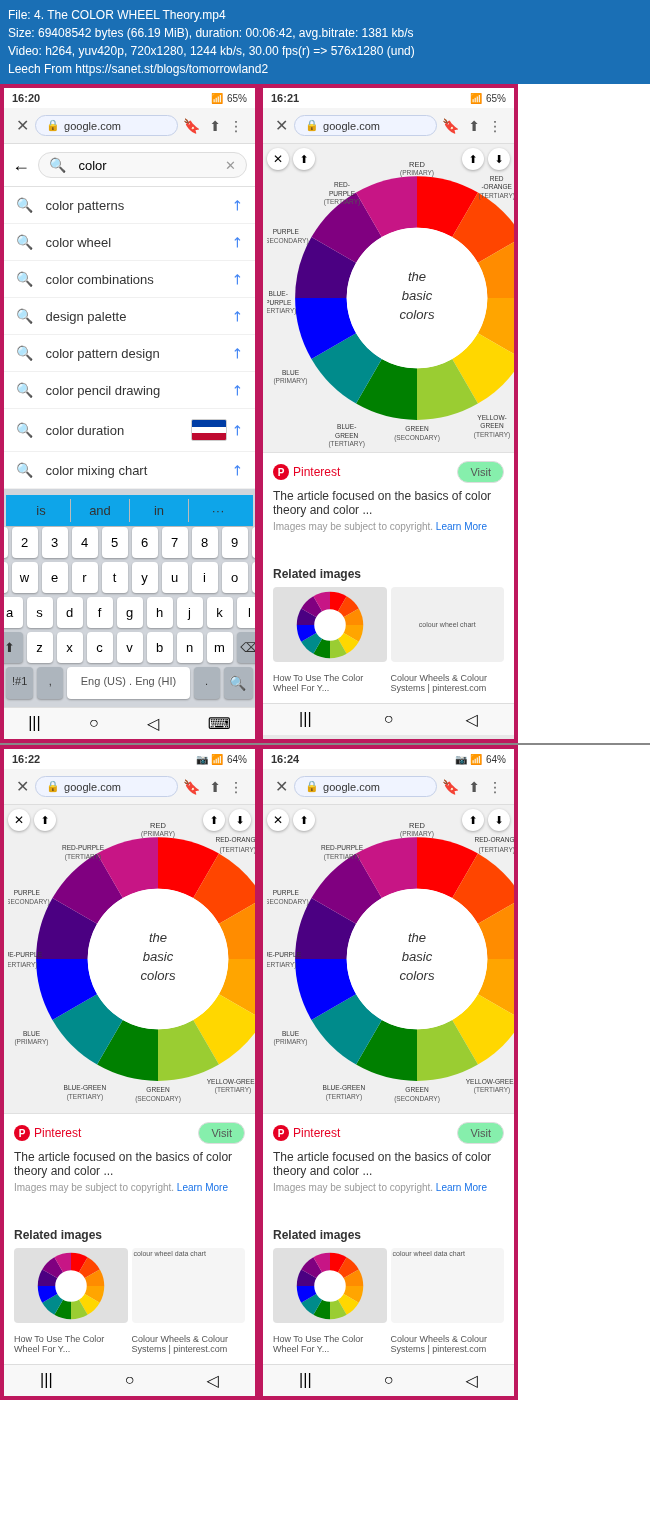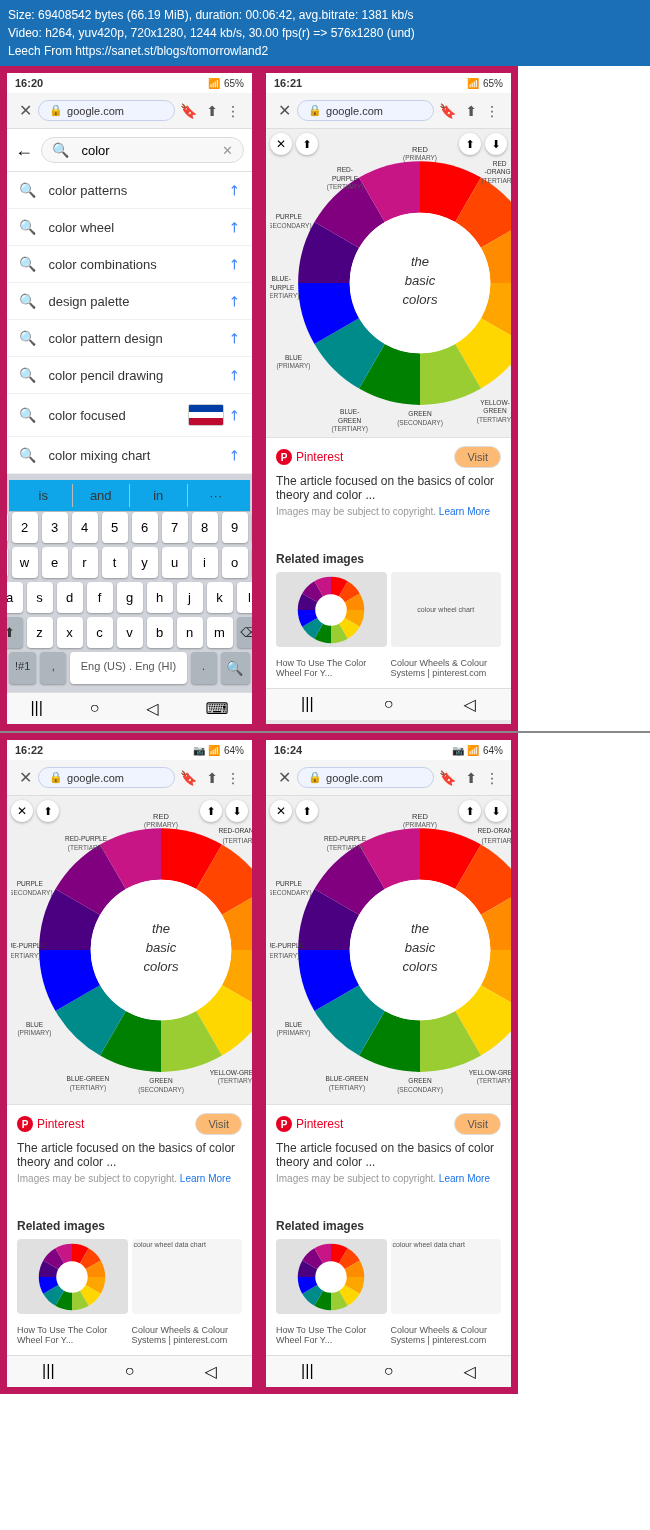--- a/index.html
+++ b/index.html
@@ -15,21 +15,21 @@
     }
 
     
     .row {
       display: flex;
       width: 650px;
     }
 
     .phone-panel {
       width: 259px;
-      border: 7px solid #be185d;
+      border: 4px solid #be185d;
       background: #fff;
       overflow: hidden;
     }
 
     
     .status-bar {
       display: flex;
       justify-content: space-between;
       align-items: center;
       padding: 4px 8px;
@@ -202,21 +202,21 @@
       background: #e60023;
       border-radius: 50%;
       color: #fff;
       display: flex;
       align-items: center;
       justify-content: center;
       font-size: 10px;
       font-weight: bold;
     }
     .visit-btn {
-      background: #fdba74;
+      background: #86efac;
       border: 1px solid #ddd;
       border-radius: 14px;
       padding: 4px 12px;
       font-size: 11px;
       color: #555;
       cursor: pointer;
     }
     .pinterest-desc { font-size: 12px; color: #333; margin-bottom: 4px; }
     .copyright-note { font-size: 10px; color: #999; margin-bottom: 6px; }
     .learn-more { color: #1a73e8; }
@@ -265,20 +265,21 @@
     .overflow-controls {
       display: flex;
       align-items: center;
       gap: 8px;
     }
   </style>
 </head>
 <body>
 
 <div class="file-info">
+  <div>File: 4. The COLOR WHEEL Theory.mp4</div>
   <div>Size: 69408542 bytes (66.19 MiB), duration: 00:06:42, avg.bitrate: 1381 kb/s</div>
   <div>Video: h264, yuv420p, 720x1280, 1244 kb/s, 30.00 fps(r) =&gt; 576x1280 (und)</div>
   <div>Leech From https://sanet.st/blogs/tomorrowland2</div>
 </div>
 
 <div class="row">
 
   <div class="phone-panel search-panel">
 
     <div class="status-bar">
@@ -339,21 +340,21 @@
         <span class="suggestion-text">color pattern design</span>
         <span class="suggestion-arrow">↗</span>
       </li>
       <li class="suggestion-item">
         <span class="suggestion-icon">🔍</span>
         <span class="suggestion-text">color pencil drawing</span>
         <span class="suggestion-arrow">↗</span>
       </li>
       <li class="suggestion-item">
         <span class="suggestion-icon">🔍</span>
-        <span class="suggestion-text">color focused</span>
+        <span class="suggestion-text">color duration</span>
         <div class="flag-area">
           <div class="co-flag"></div>
         </div>
         <span class="suggestion-arrow">↗</span>
       </li>
       <li class="suggestion-item">
         <span class="suggestion-icon">🔍</span>
         <span class="suggestion-text">color mixing chart</span>
         <span class="suggestion-arrow">↗</span>
       </li>

